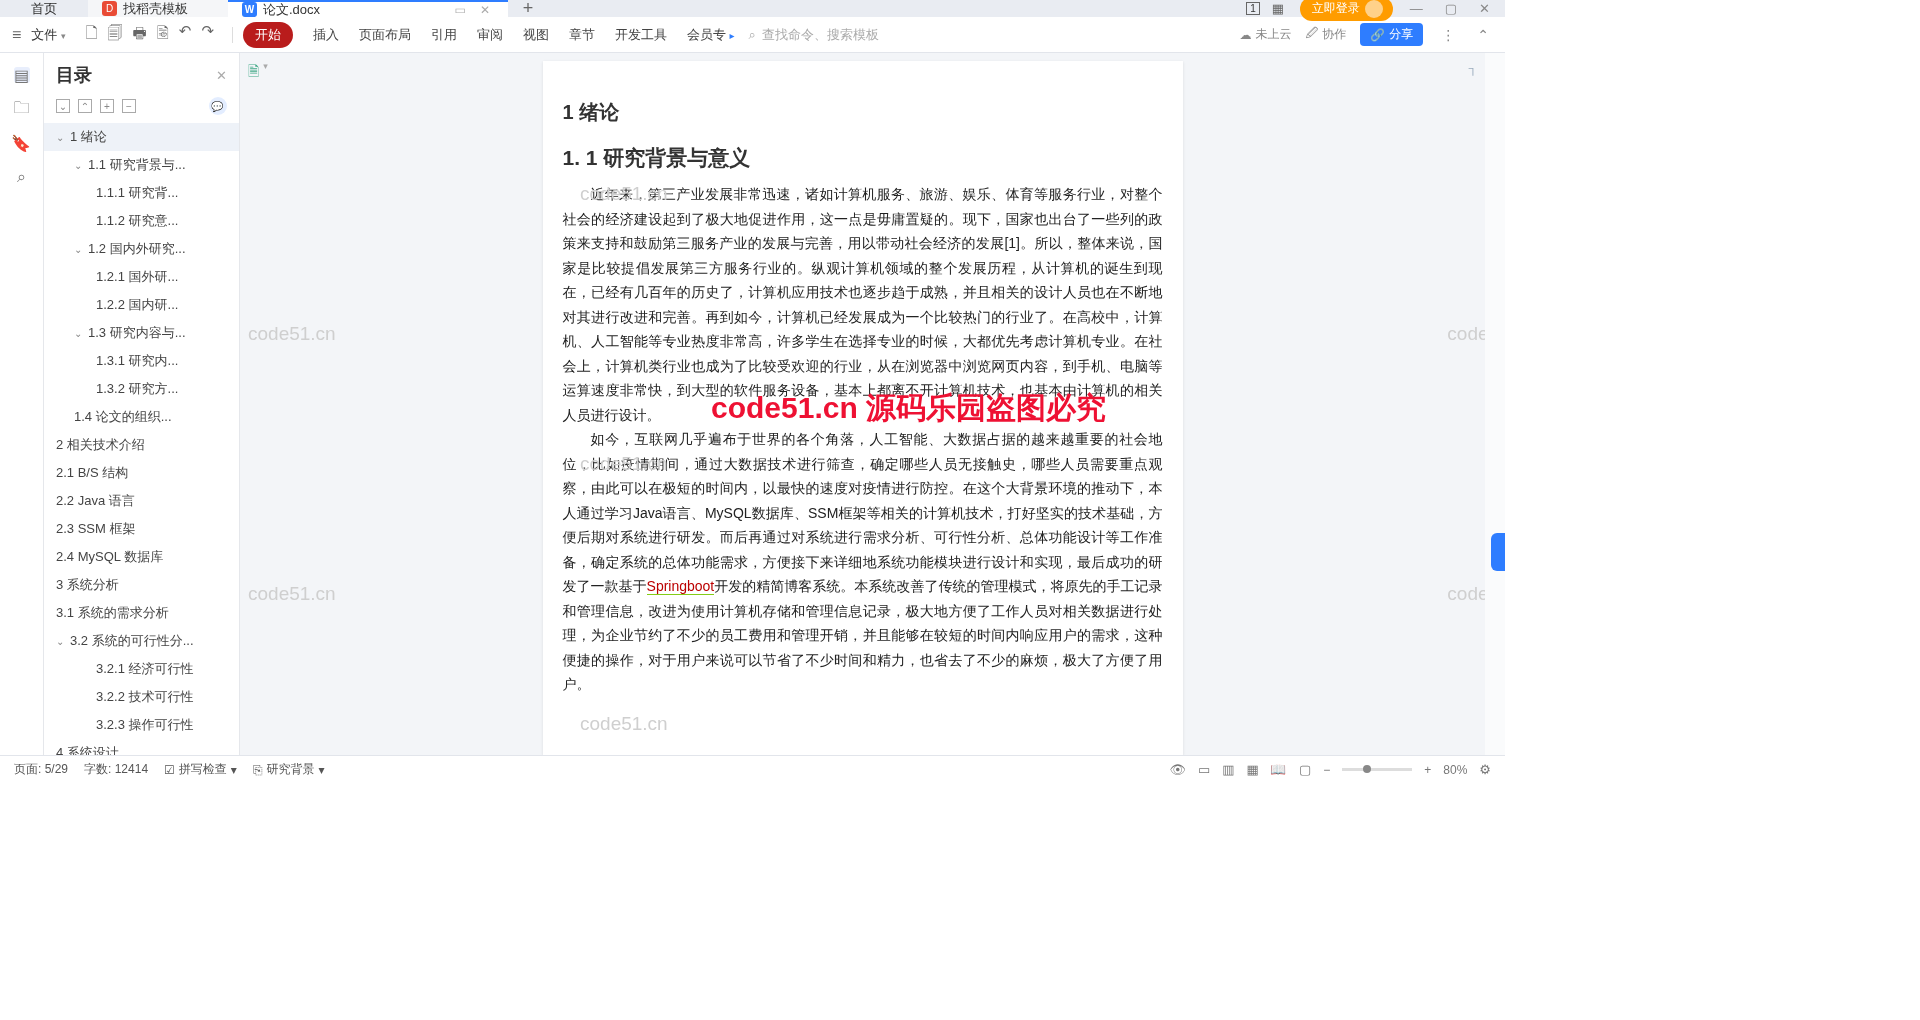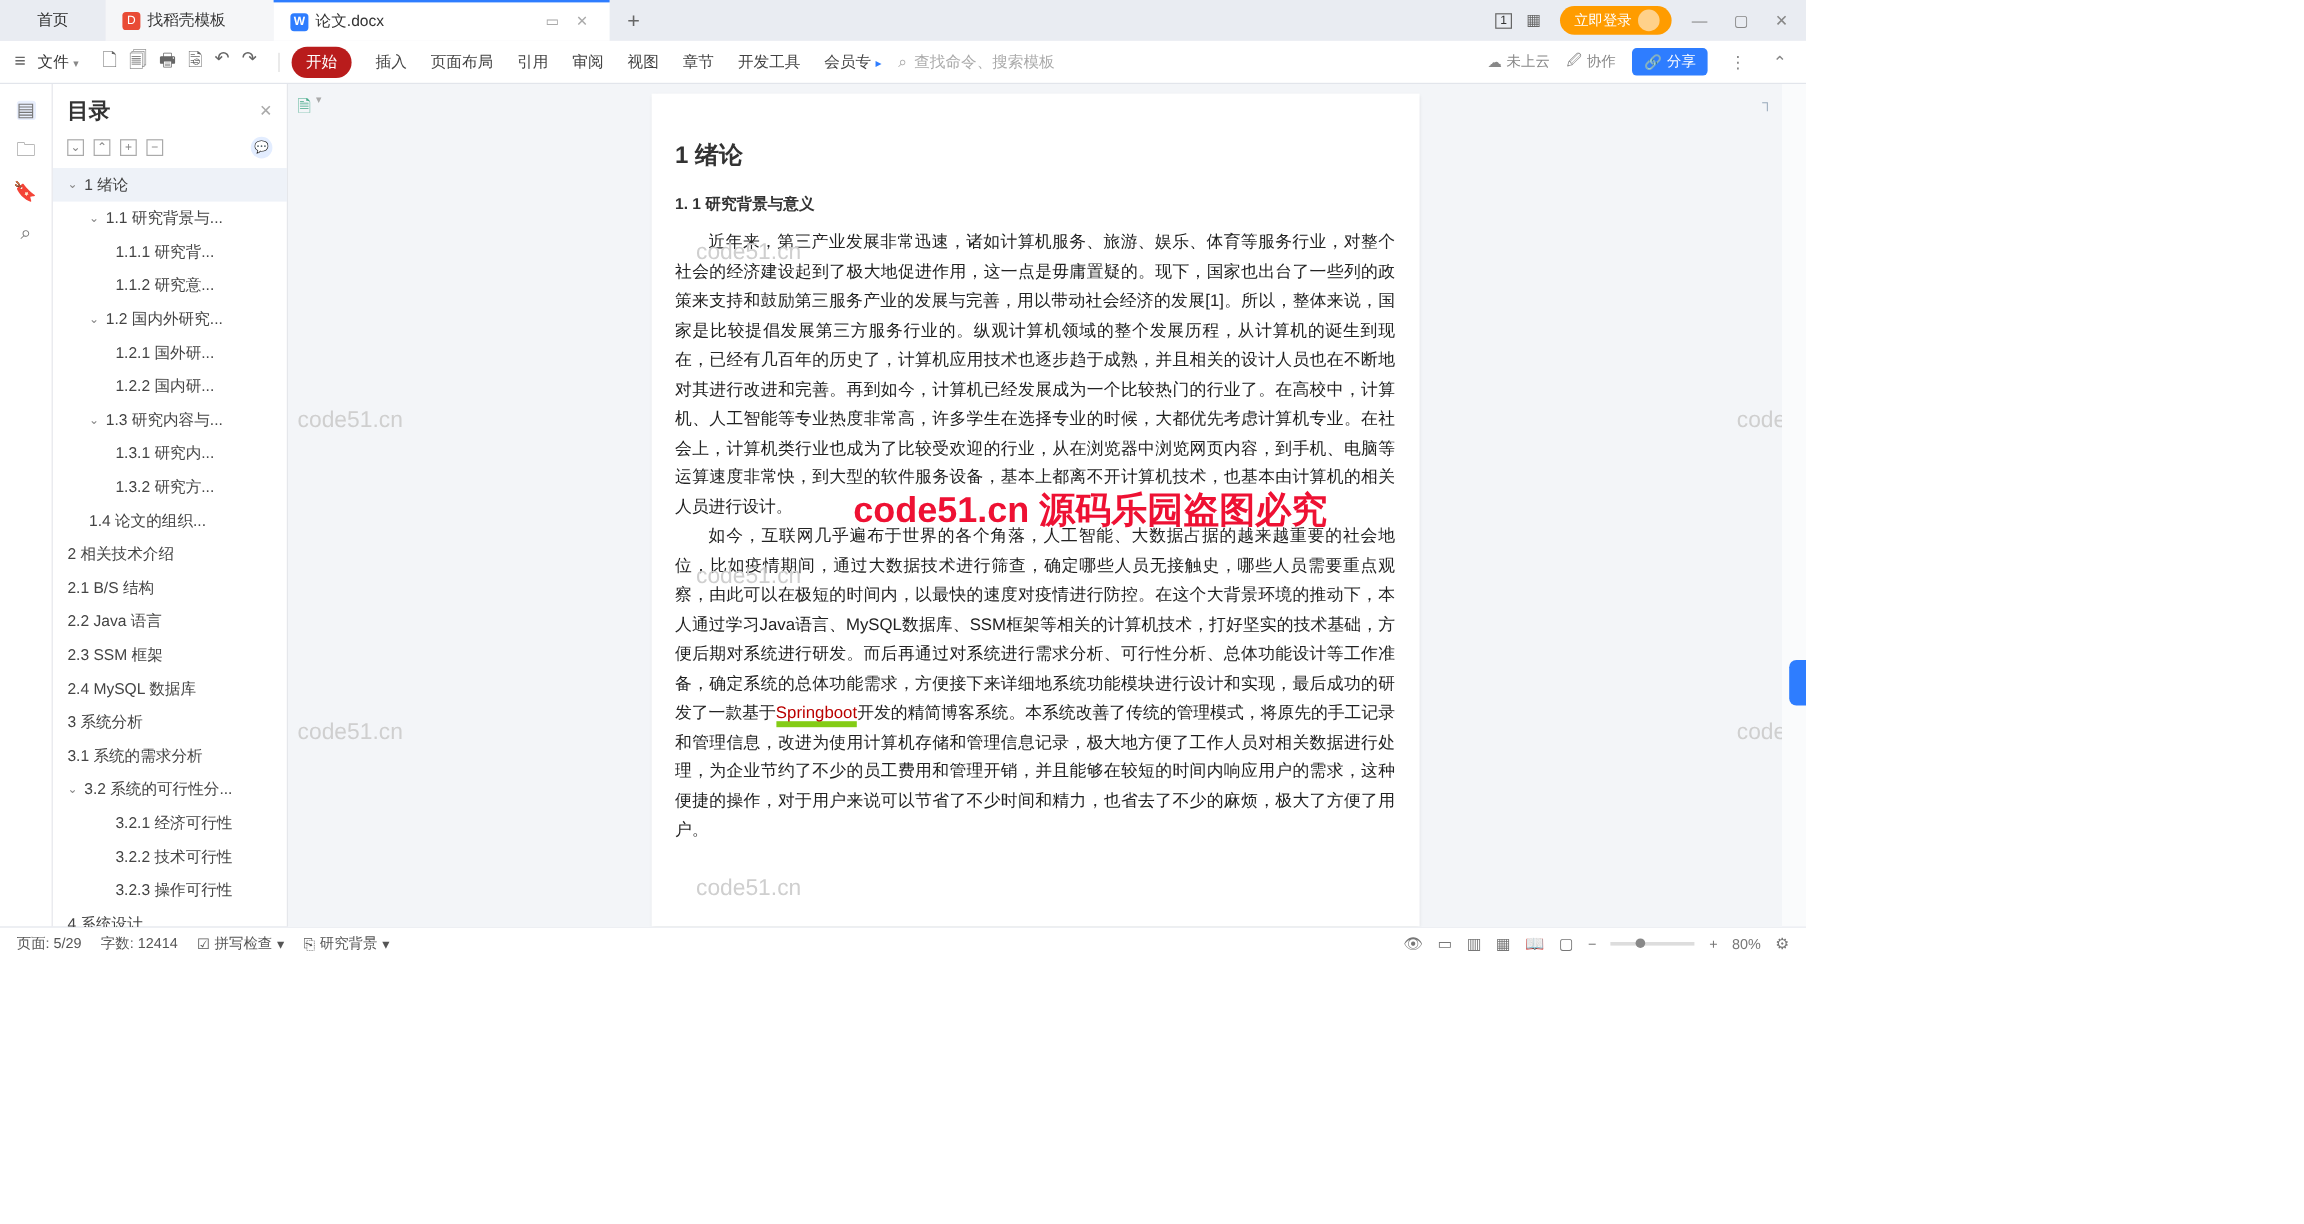--- a/index.html
+++ b/index.html
@@ -1,17 +1,17 @@
 <!DOCTYPE html>
 <html><head>
 <meta charset="utf-8">
 <style>
   * { margin: 0; padding: 0; box-sizing: border-box; font-family: "Microsoft YaHei", sans-serif; }
   body { width: 1505px; height: 800px; background: #fff; overflow: hidden; font-size: 13px; color: #333; }
-  .title-bar { height: 34px; display: flex; align-items: stretch; background: #e9ecf2; }
+  .title-bar { height: 17px; display: flex; align-items: stretch; background: #e9ecf2; }
   .tab { display: flex; align-items: center; padding: 0 14px; gap: 6px; cursor: pointer; }
   .tab.home { background: #e9ecf2; width: 88px; justify-content: center; color: #4a6; font-weight: 500; color:#2d2d2d;}
   .tab.template { background: #f5f6f8; width: 140px; }
   .tab.doc { background: #fff; width: 280px; border-top: 2px solid #2e7dff; }
   .tab .red-icon { width: 15px; height: 15px; background:#e94b35; border-radius:3px; display:inline-flex;align-items:center;justify-content:center;color:#fff;font-size:10px;}
   .tab .blue-icon { width: 15px; height: 15px; background:#2e7dff; border-radius:3px; display:inline-flex;align-items:center;justify-content:center;color:#fff;font-size:10px;font-weight:bold;}
   .tab .spacer { flex:1; }
   .tab .mini { color:#aaa; font-size:12px; padding:0 4px;}
   .title-right { margin-left:auto; display:flex; align-items:center; gap:12px; padding-right:10px;}
   .title-right .grid{width:16px;height:16px;display:inline-block;color:#666;}
@@ -48,26 +48,26 @@
   .outline-tools .chat{margin-left:auto;color:#2e7dff;width:18px;height:18px;background:#e3edff;border-radius:50%;display:flex;align-items:center;justify-content:center;font-size:10px;}
   .tree{overflow-y:auto;flex:1;font-size:13px;color:#444;}
   .tree-item{padding:5px 10px 5px 12px;white-space:nowrap;overflow:hidden;text-overflow:ellipsis;cursor:default;display:flex;align-items:center;gap:4px;}
   .tree-item.l0{padding-left:12px;} .tree-item.l0.first{background:#eef2f8;}
   .tree-item.l1{padding-left:30px;} .tree-item.l2{padding-left:52px;}
   .chev{display:inline-block;width:10px;color:#888;font-size:10px;}
   
   .page-area{flex:1;background:#f3f5f8;display:flex;justify-content:center;overflow:auto;position:relative;}
   .page{width:640px;background:#fff;margin-top:8px;padding:30px 20px 20px;box-shadow:0 1px 3px rgba(0,0,0,.1);font-family:"SimSun",serif;}
   .page h1{font-size:20px;margin:8px 0 14px;font-family:"SimHei",sans-serif;}
-  .page h2{font-size:13px;margin:18px 0 10px;font-family:"SimHei",sans-serif;}
+  .page h2{font-size:21px;margin:18px 0 10px;font-family:"SimHei",sans-serif;}
   .page h3{font-size:15px;margin:14px 0 8px;font-family:"SimHei",sans-serif;}
   .page p{font-size:14px;line-height:1.75;text-indent:2em;text-align:justify;color:#222;}
   .page-marker{position:absolute;left:8px;top:8px;display:flex;gap:4px;color:#8aa6d6;}
   .page-marker span{font-size:14px;}
-  .red-underline{color:#b00;border-bottom:5px solid #84cc16;}
+  .red-underline{color:#b00;border-bottom:1px solid #84cc16;}
   .page-ruler{position:absolute;right:8px;top:8px;color:#9ab;font-size:12px;}
   
   .wm{position:absolute;color:#cfcfcf;font-size:19px;pointer-events:none;font-family:Arial;}
   .wm-red{position:absolute;color:#e13;font-size:30px;font-weight:600;pointer-events:none;z-index:5;}
   
   .right-rail{width:20px;background:#fafbfc;position:relative;}
   .blue-tag{position:absolute;right:0;top:480px;width:14px;height:38px;background:#2e7dff;border-radius:6px 0 0 6px;}
   
   .status{height:28px;border-top:1px solid #e2e5eb;display:flex;align-items:center;padding:12px 14px;gap:16px;font-size:12px;color:#555;}
   .status .sitem{display:flex;align-items:center;gap:4px;}

